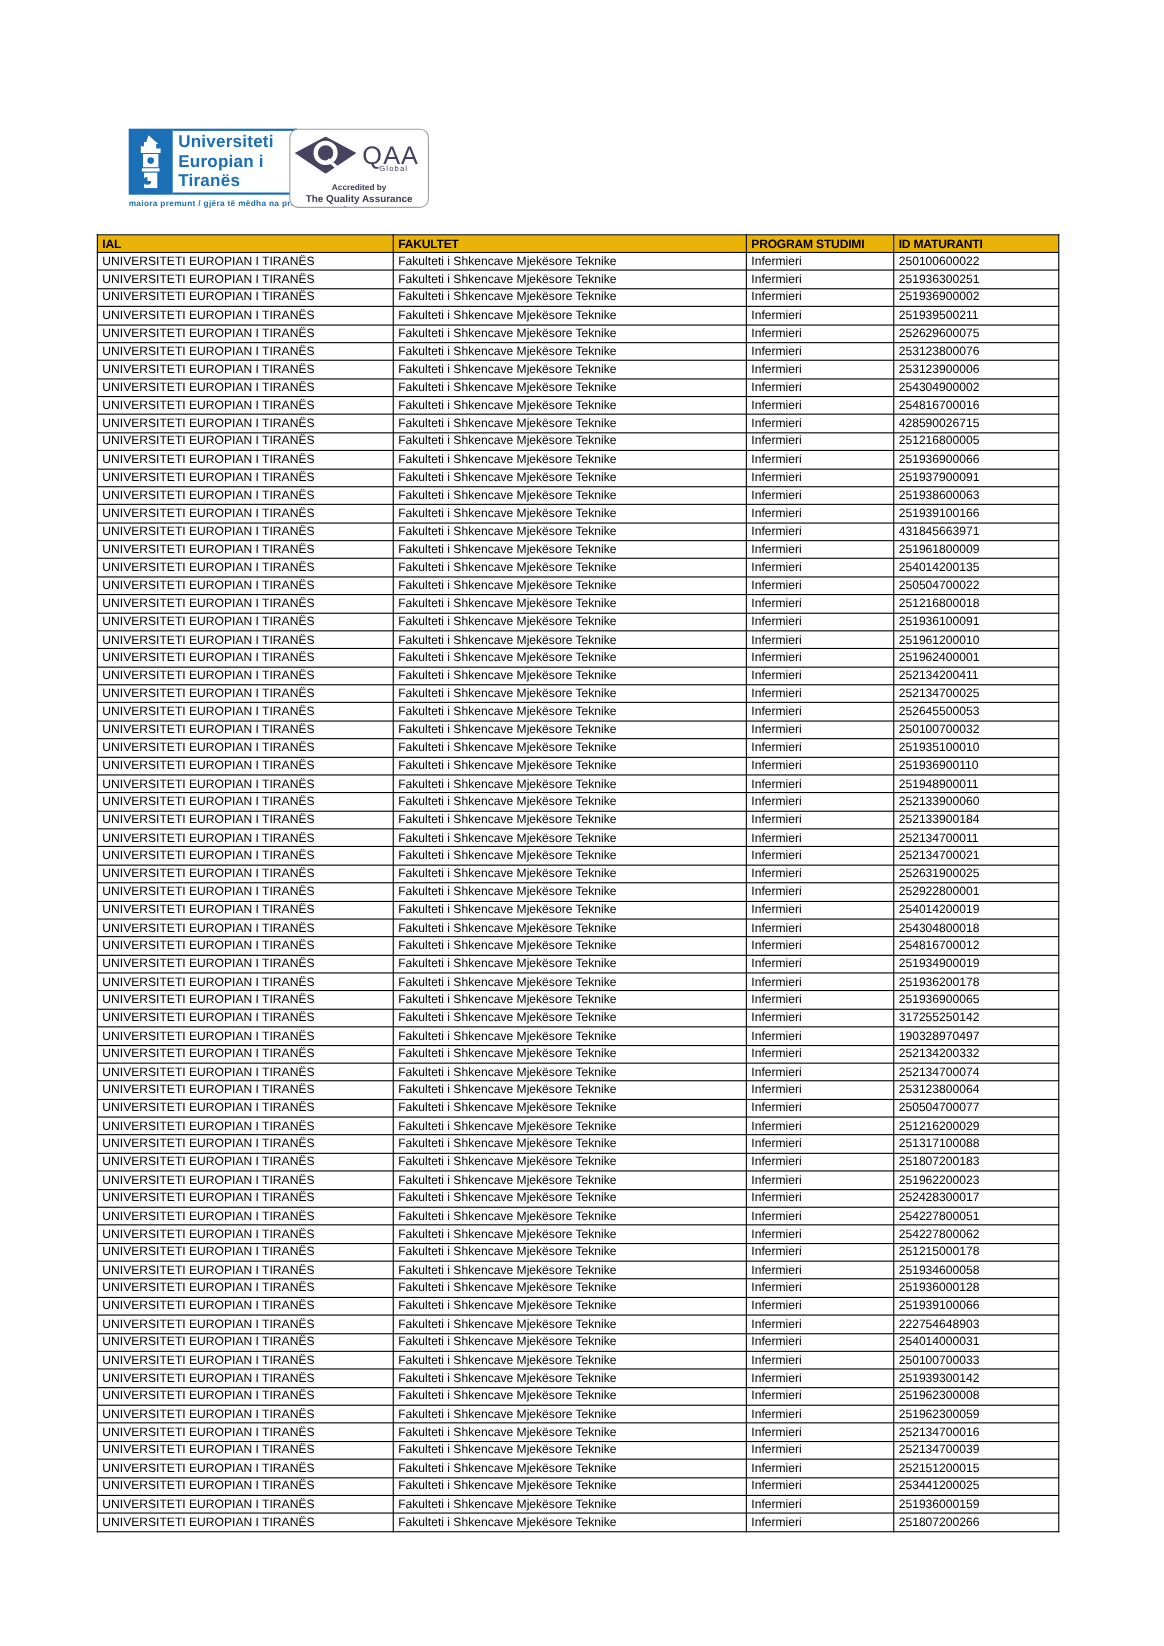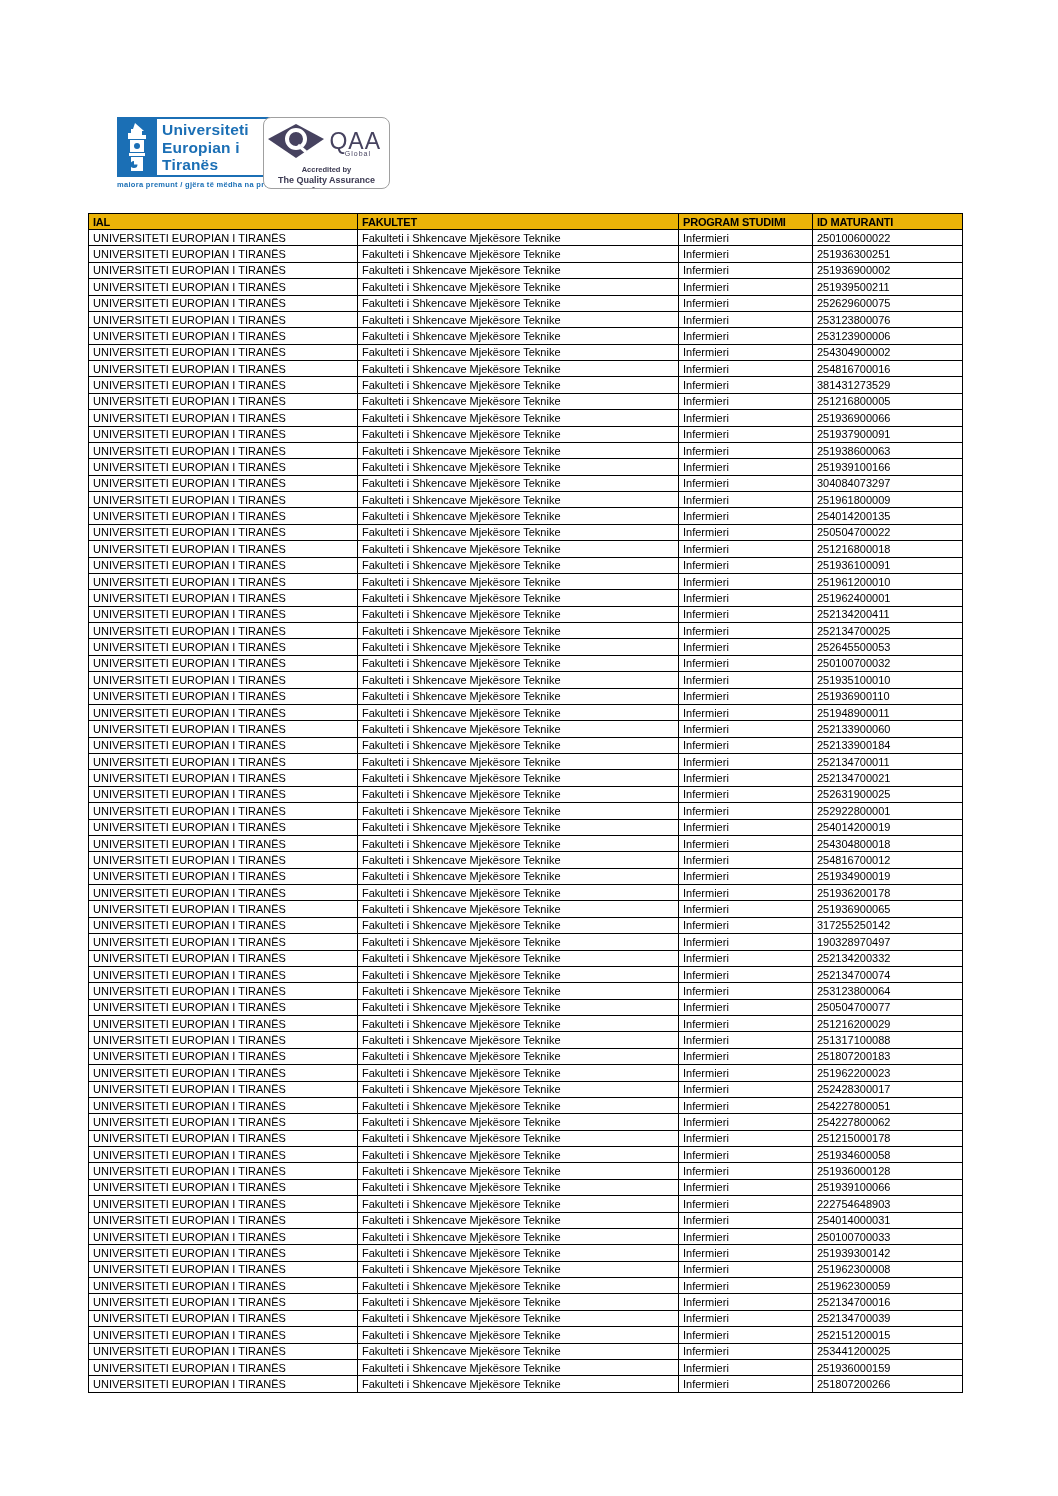--- a/index.html
+++ b/index.html
@@ -148,21 +148,21 @@
         <tr>
           <td>UNIVERSITETI EUROPIAN I TIRANËS</td>
           <td>Fakulteti i Shkencave Mjekësore Teknike</td>
           <td>Infermieri</td>
           <td>254816700016</td>
         </tr>
         <tr>
           <td>UNIVERSITETI EUROPIAN I TIRANËS</td>
           <td>Fakulteti i Shkencave Mjekësore Teknike</td>
           <td>Infermieri</td>
-          <td>381431273529</td>
+          <td>428590026715</td>
         </tr>
         <tr>
           <td>UNIVERSITETI EUROPIAN I TIRANËS</td>
           <td>Fakulteti i Shkencave Mjekësore Teknike</td>
           <td>Infermieri</td>
           <td>251216800005</td>
         </tr>
         <tr>
           <td>UNIVERSITETI EUROPIAN I TIRANËS</td>
           <td>Fakulteti i Shkencave Mjekësore Teknike</td>
@@ -184,21 +184,21 @@
         <tr>
           <td>UNIVERSITETI EUROPIAN I TIRANËS</td>
           <td>Fakulteti i Shkencave Mjekësore Teknike</td>
           <td>Infermieri</td>
           <td>251939100166</td>
         </tr>
         <tr>
           <td>UNIVERSITETI EUROPIAN I TIRANËS</td>
           <td>Fakulteti i Shkencave Mjekësore Teknike</td>
           <td>Infermieri</td>
-          <td>304084073297</td>
+          <td>431845663971</td>
         </tr>
         <tr>
           <td>UNIVERSITETI EUROPIAN I TIRANËS</td>
           <td>Fakulteti i Shkencave Mjekësore Teknike</td>
           <td>Infermieri</td>
           <td>251961800009</td>
         </tr>
         <tr>
           <td>UNIVERSITETI EUROPIAN I TIRANËS</td>
           <td>Fakulteti i Shkencave Mjekësore Teknike</td>

